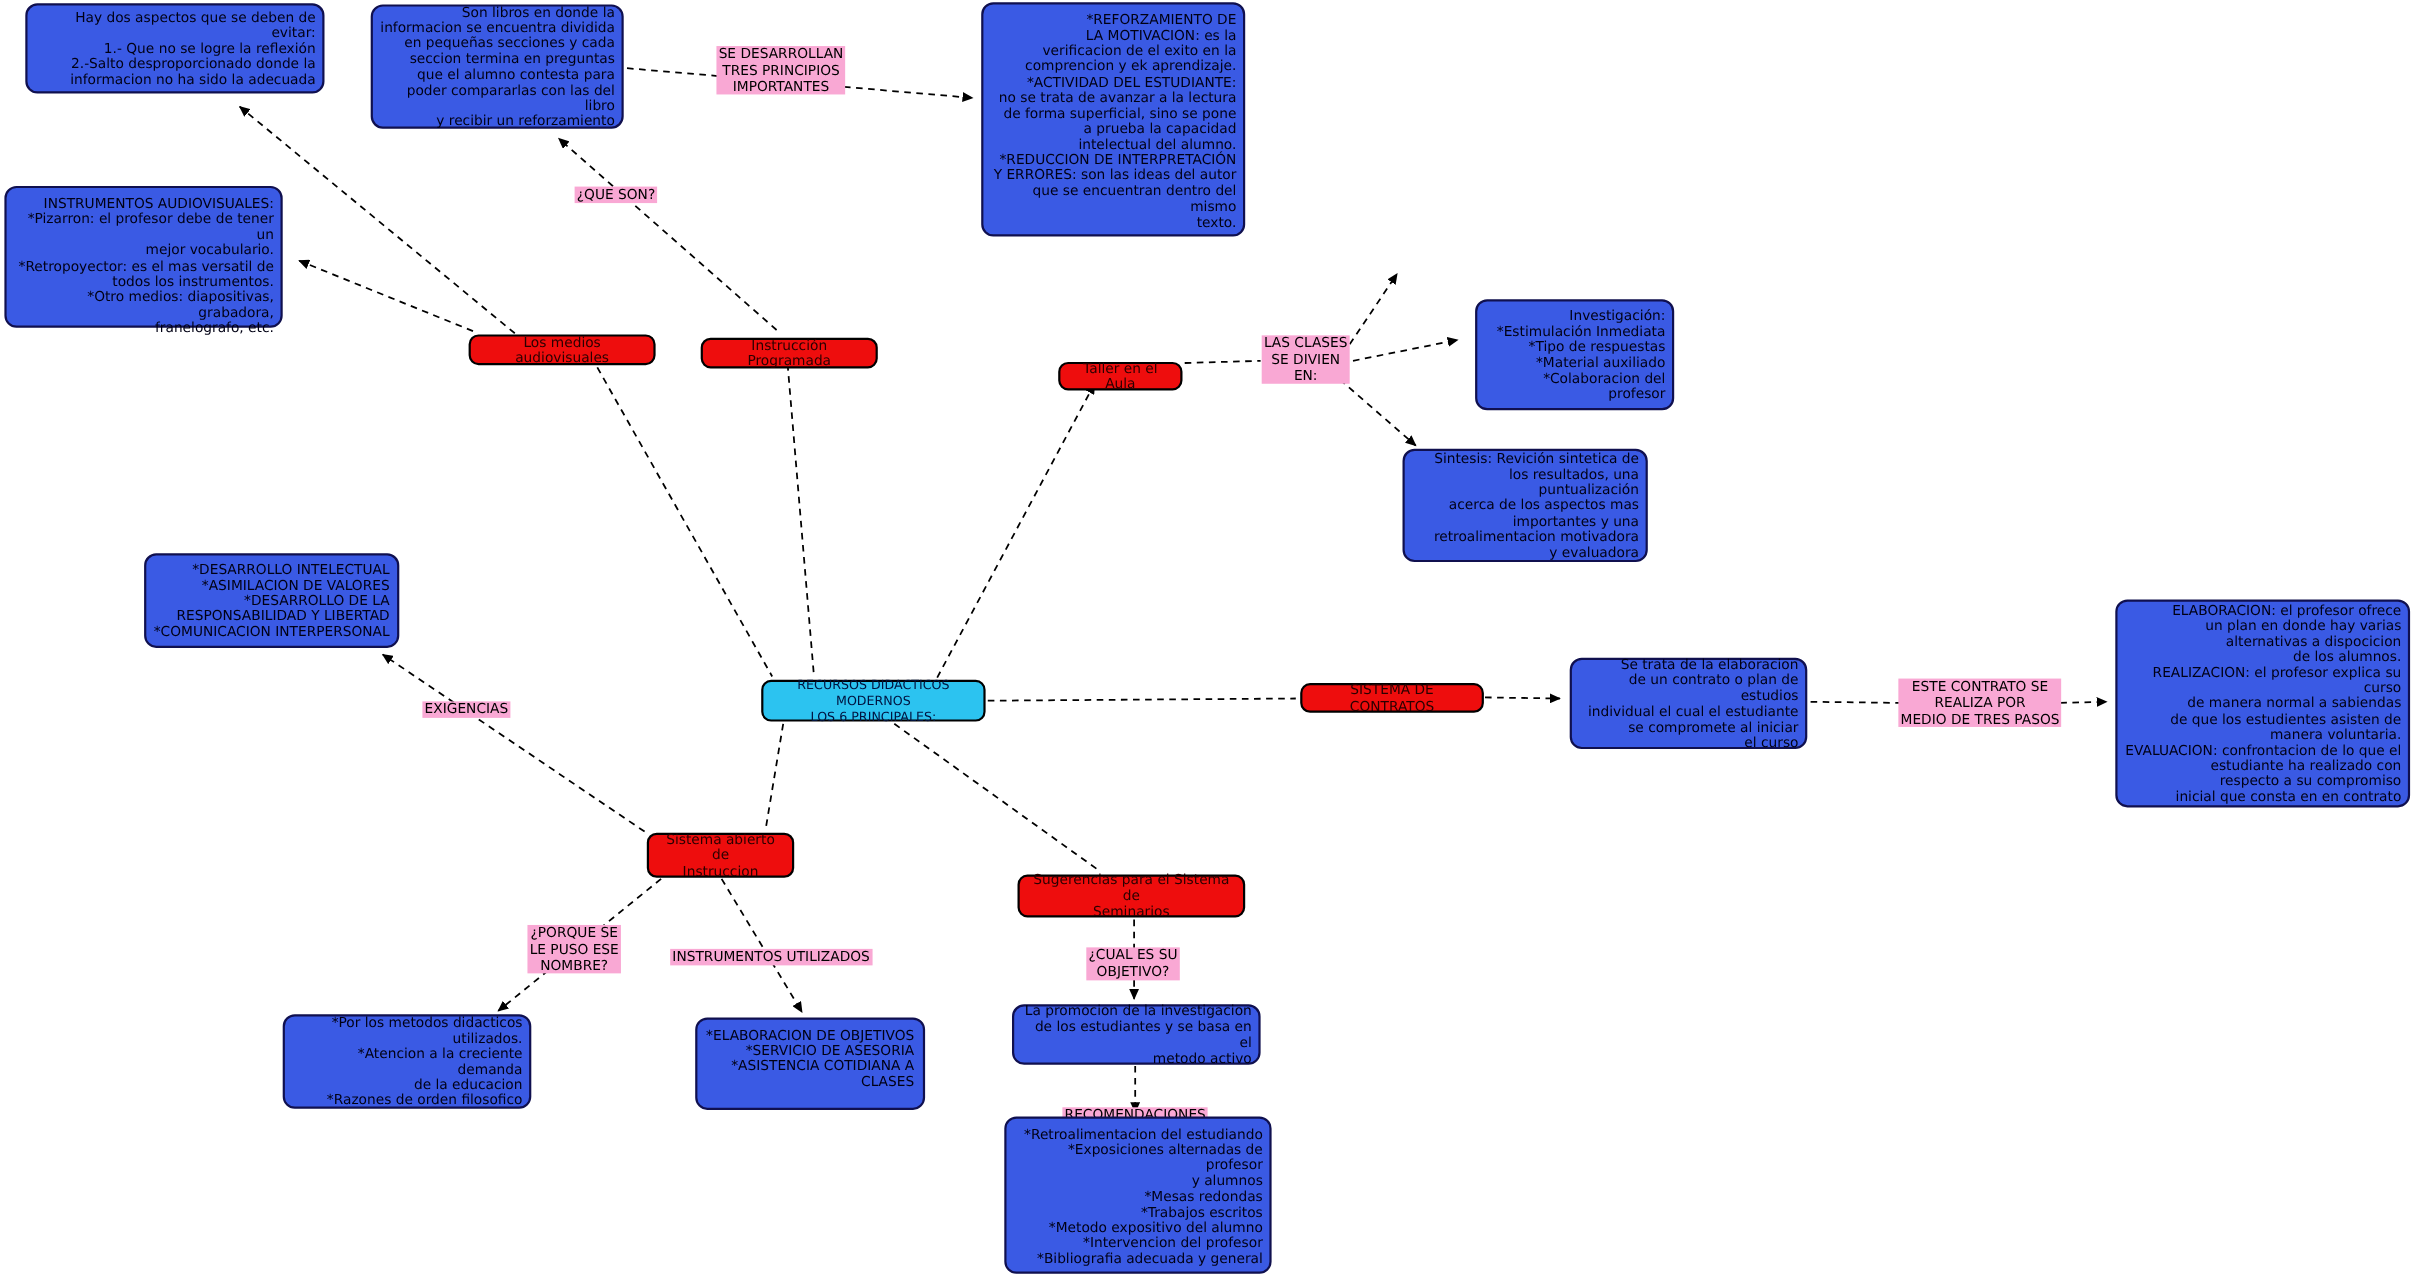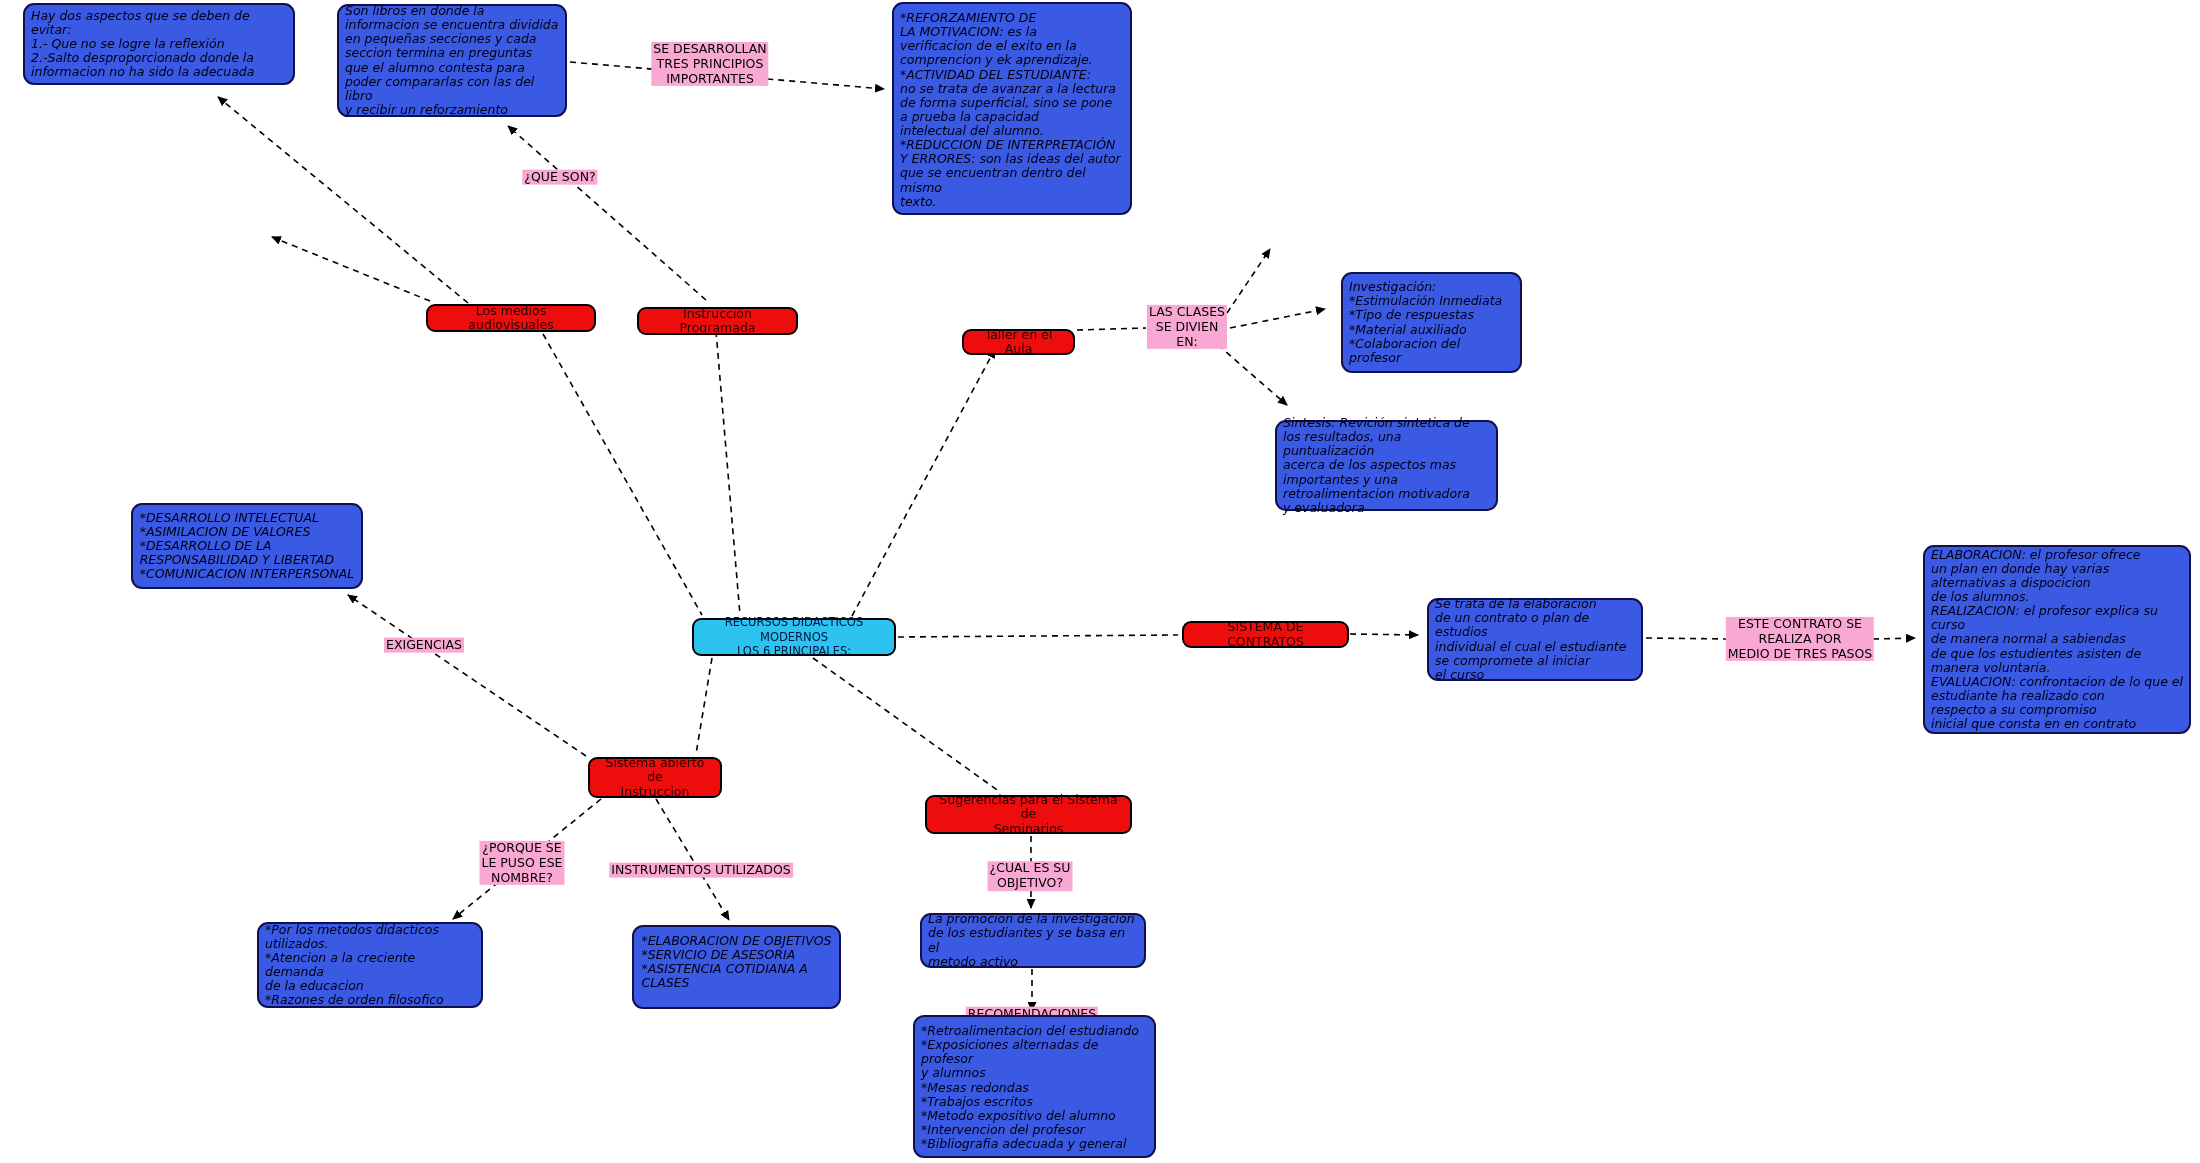--- a/index.html
+++ b/index.html
@@ -1,21 +1,21 @@
 <!DOCTYPE html>
 <html><head>
 <meta charset="utf-8">
 <style>
   html,body{margin:0;padding:0;background:#ffffff;font-family:"DejaVu Sans","Liberation Sans",sans-serif;}
   #canvas{position:relative;width:2200px;height:1163px;background:#ffffff;overflow:hidden;}
   svg.connectors{position:absolute;left:0;top:0;z-index:0;}
   .box{position:absolute;background:#3a5ae4;border:2px solid #10104f;border-radius:11px;
-       color:#000014;font-size:12.5px;line-height:1.13;text-align:left;white-space:pre-line;
+       color:#000014;font-size:12.5px;line-height:1.13;text-align:right;white-space:pre-line;
        display:flex;align-items:center;justify-content:center;box-sizing:border-box;
-       padding:4px 6px;z-index:2;font-style:italic;}
+       padding:4px 6px;z-index:2;}
   .box.v-top{align-items:flex-start;padding-top:7px;}
   .rnode{position:absolute;background:#ee0d0d;border:2px solid #000000;border-radius:9px;
        color:#2a0000;font-size:12.5px;line-height:1.15;text-align:center;white-space:pre-line;
        display:flex;align-items:center;justify-content:center;box-sizing:border-box;
        padding:2px 8px;z-index:2;}
   .cnode{position:absolute;background:#2cc3f0;border:2px solid #000000;border-radius:9px;
        color:#001440;font-size:11.5px;font-weight:500;line-height:1.3;text-align:center;white-space:pre-line;
        display:flex;align-items:center;justify-content:center;box-sizing:border-box;
        padding:2px 6px;z-index:2;}
   .llabel{position:absolute;transform:translate(-50%,-50%);background:#f9a8d4;color:#000000;
@@ -76,26 +76,33 @@
 comprencion y ek aprendizaje.
 *ACTIVIDAD DEL ESTUDIANTE:
 no se trata de avanzar a la lectura
 de forma superficial, sino se pone
 a prueba la capacidad
 intelectual del alumno.
 *REDUCCION DE INTERPRETACIÓN
 Y ERRORES: son las ideas del autor
 que se encuentran dentro del mismo
 texto.</div>
+  <div class="box v-top" style="left:4px;top:169px;width:253px;height:129px;">INSTRUMENTOS AUDIOVISUALES:
+*Pizarron: el profesor debe de tener un
+mejor vocabulario.
+*Retropoyector: es el mas versatil de
+todos los instrumentos.
+*Otro medios: diapositivas, grabadora,
+franelografo, etc.</div>
   <div class="box" style="left:1341px;top:272px;width:181px;height:101px;">Investigación:
 *Estimulación Inmediata
 *Tipo de respuestas
 *Material auxiliado
 *Colaboracion del profesor</div>
-  <div class="box" style="left:1275px;top:420px;width:223px;height:91px;">Sintesis: Revición sintetica de
+  <div class="box" style="left:1275px;top:408px;width:223px;height:103px;">Sintesis: Revición sintetica de
 los resultados, una puntualización
 acerca de los aspectos mas
 importantes y una
 retroalimentacion motivadora
 y evaluadora</div>
   <div class="box" style="left:131px;top:503px;width:232px;height:86px;">*DESARROLLO INTELECTUAL
 *ASIMILACION DE VALORES
 *DESARROLLO DE LA
 RESPONSABILIDAD Y LIBERTAD
 *COMUNICACION INTERPERSONAL</div>

